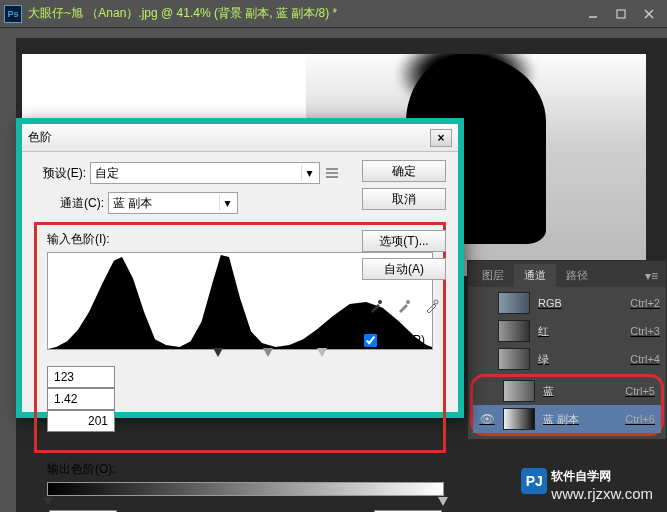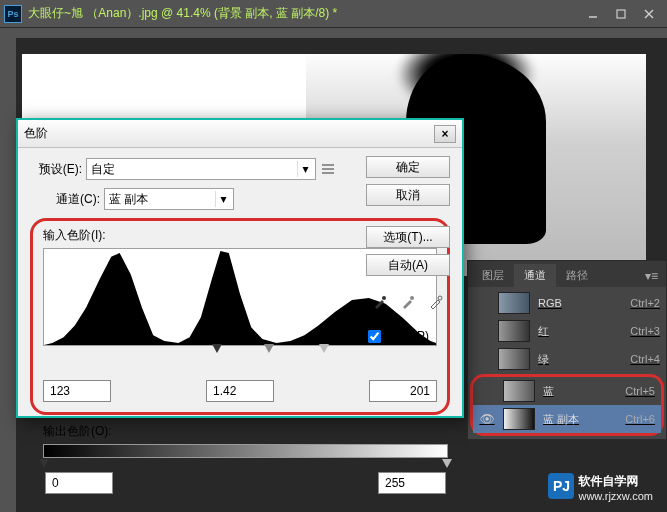--- a/index.html
+++ b/index.html
@@ -16,42 +16,42 @@
     .menubar { background: #535353; height: 10px; }
     
     
     .doc-area { position: absolute; top: 38px; left: 16px; right: 0; bottom: 0; background: #282828; }
     .canvas { position: absolute; top: 16px; left: 6px; width: 624px; height: 222px; background: #fff; overflow: hidden; }
     .canvas-img { position: absolute; top: 0; right: 0; width: 340px; height: 222px; background: linear-gradient(180deg, #fdfdfd 0%, #d0d0d0 40%, #b8b8b8 100%); }
     .silhouette { position: absolute; top: 0; right: 100px; width: 140px; height: 190px; background: #000; border-radius: 60% 80% 20% 20% / 50% 50% 10% 10%; }
     .silhouette::before { content: ''; position: absolute; top: -20px; left: -10px; width: 140px; height: 80px; background: radial-gradient(ellipse, #000 40%, transparent 70%); border-radius: 50%; filter: blur(4px); }
     
     
-    .dialog { position: absolute; top: 118px; left: 16px; width: 448px; height: 300px; background: #f0f0f0; border: 2px solid #14b8a6; box-shadow: 4px 4px 16px rgba(0,0,0,0.5); z-index: 10; }
+    .dialog { position: absolute; top: 118px; left: 16px; width: 448px; height: 300px; background: #f0f0f0; border: 6px solid #14b8a6; box-shadow: 4px 4px 16px rgba(0,0,0,0.5); z-index: 10; }
     .dialog-header { height: 28px; background: linear-gradient(#fdfdfd, #e8e8e8); border-bottom: 1px solid #c0c0c0; display: flex; align-items: center; padding: 0 6px; }
     .dialog-title { flex: 1; }
     .dialog-close { width: 22px; height: 18px; border: 1px solid #a0a0a0; background: linear-gradient(#f4f4f4,#d8d8d8); display: flex; align-items: center; justify-content: center; cursor: pointer; font-weight: bold; }
     .dialog-body { padding: 10px 12px; position: relative; }
     
     .row { display: flex; align-items: center; margin-bottom: 8px; }
     .row-label { width: 56px; text-align: right; padding-right: 4px; }
     .combo { flex: 1; height: 22px; border: 1px solid #a0a0a0; background: #fff; display: flex; align-items: center; padding: 0 4px; position: relative; max-width: 230px; }
     .combo-arrow { position: absolute; right: 2px; top: 2px; bottom: 2px; width: 16px; display: flex; align-items: center; justify-content: center; border-left: 1px solid #ddd; }
     .combo.sm { max-width: 130px; }
     .combo-menu { width: 16px; height: 16px; margin-left: 4px; display: flex; align-items: center; justify-content: center; cursor: pointer; }
     
-    .input-section { border: 3px solid #d62d2d; border-radius: 16px; padding: 6px 10px 10px 10px; margin-top: 4px; }
+    .input-section { border: 3px solid #d62d2d; border-radius: 0; padding: 6px 10px 18px 10px; margin-top: 4px; }
     .histogram { height: 98px; border: 1px solid #a0a0a0; background: #fff; margin-top: 4px; position: relative; overflow: hidden; }
     .histogram svg { width: 100%; height: 100%; display: block; }
     .hist-triangles { position: relative; height: 12px; margin-top: -2px; }
     .tri { position: absolute; width: 0; height: 0; border-left: 5px solid transparent; border-right: 5px solid transparent; border-top: 9px solid #555; top: 0; cursor: pointer; }
     .tri.black { left: 43%; border-top-color: #333; }
     .tri.gray { left: 56%; border-top-color: #888; }
     .tri.white { left: 70%; border-top-color: #bbb; }
-    .num-row { display: flex; justify-content: space-between; margin-top: 24px; }
+    .num-row { display: flex; justify-content: space-between; margin-top: 6px; flex-direction: column; }
     .num-input { width: 68px; height: 22px; border: 1px solid #888; background: #fff; padding: 0 6px; }
     .num-input.center { text-align: left; }
     
     .output-section { margin-top: 8px; padding: 0 2px; margin-left: 11px; }
     .output-gradient { height: 14px; background: linear-gradient(90deg, #000, #fff); border: 1px solid #999; margin-top: 4px; position: relative; }
     .out-tri { position: absolute; width: 0; height: 0; border-left: 5px solid transparent; border-right: 5px solid transparent; border-top: 9px solid #333; top: 14px; cursor: pointer; }
     .out-tri.black { left: -5px; }
     .out-tri.white { right: -5px; border-top-color: #bbb; }
     .out-row { display: flex; justify-content: space-between; margin-top: 14px; padding: 0 2px; }
     
@@ -73,21 +73,21 @@
     .channel-row.selected { background: #5a7aa8; }
     .channel-eye { width: 16px; text-align: center; color: #ccc; }
     .channel-thumb { width: 32px; height: 22px; background: #888; border: 1px solid #222; }
     .channel-name { flex: 1; font-size: 11px; }
     .channel-shortcut { color: #aaa; font-size: 11px; }
     .channel-highlight { border: 3px solid #d62d2d; border-radius: 14px; margin: 1px 2px; }
     
     
     .watermark { position: absolute; bottom: 10px; right: 14px; display: flex; align-items: flex-start; gap: 4px; color: #fff; }
     .wm-icon { width: 26px; height: 26px; background: #1a6db8; border-radius: 4px; display: flex; align-items: center; justify-content: center; color: #fff; font-weight: bold; font-size: 14px; }
-    .wm-url { font-size: 11px; color: #e8e8e8; }
+    .wm-url { font-size: 15px; color: #e8e8e8; }
   </style>
 </head>
 <body>
 
 <div class="titlebar">
   <div class="ps-icon">Ps</div>
   <div class="titlebar-title">大眼仔~旭 （Anan）.jpg @ 41.4% (背景 副本, 蓝 副本/8) *</div>
   <div class="titlebar-controls">
     <button class="titlebar-btn">
         <svg width="10" height="10">

